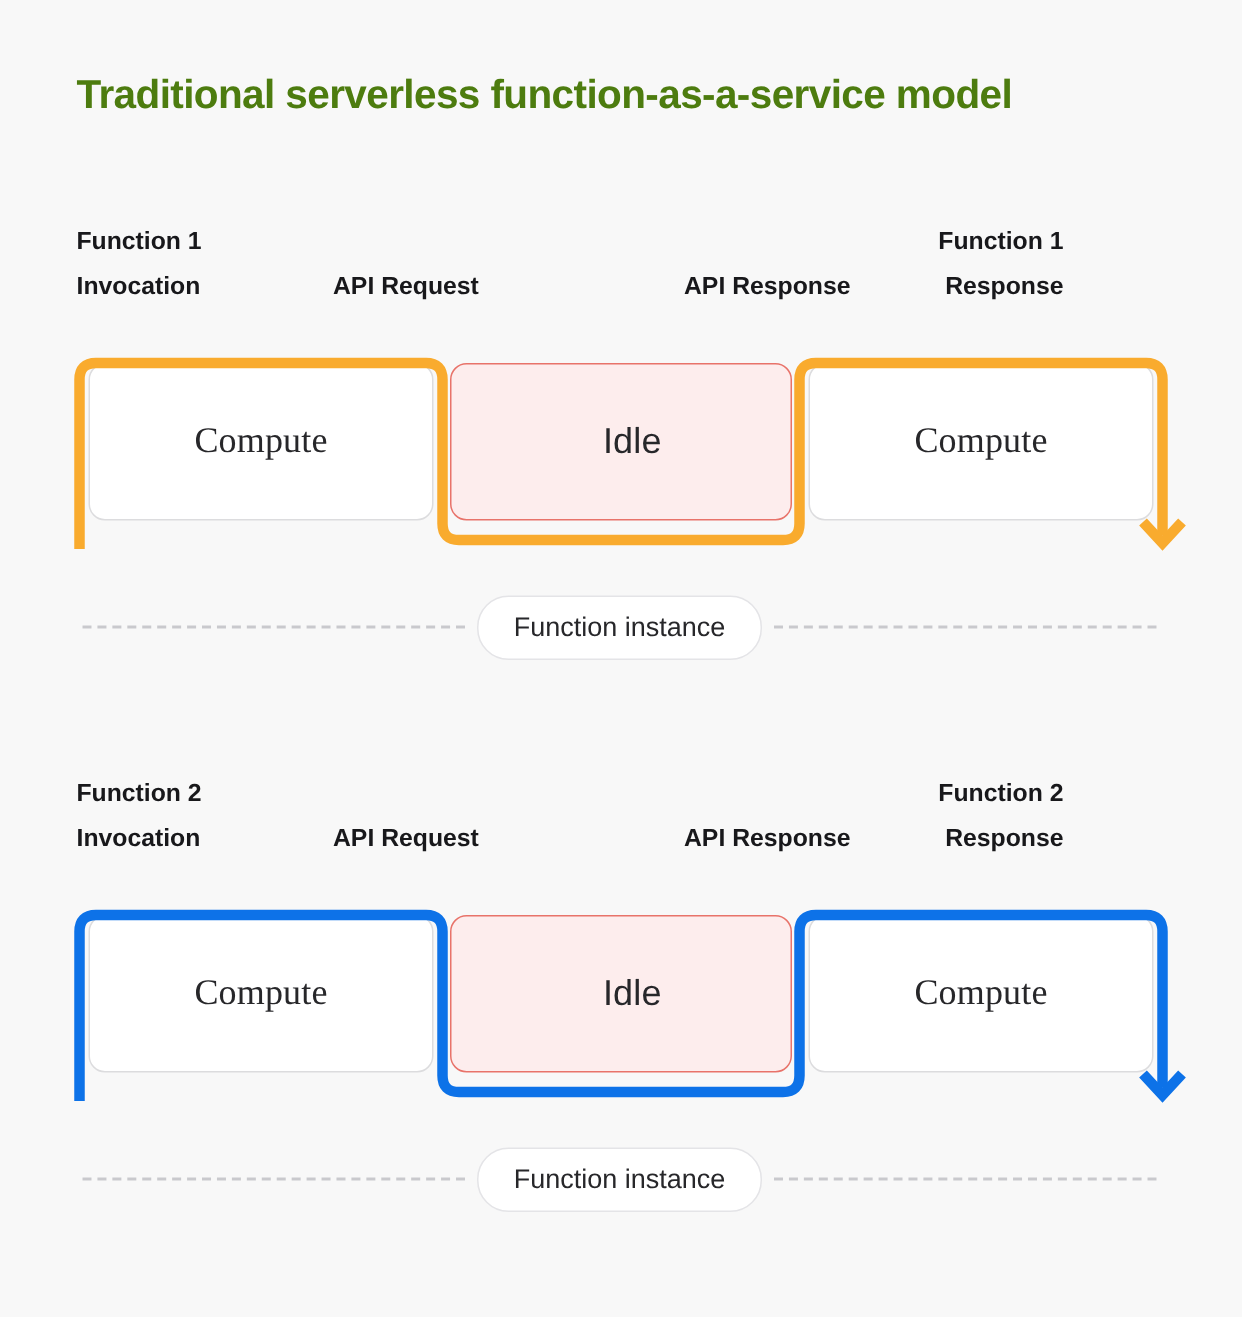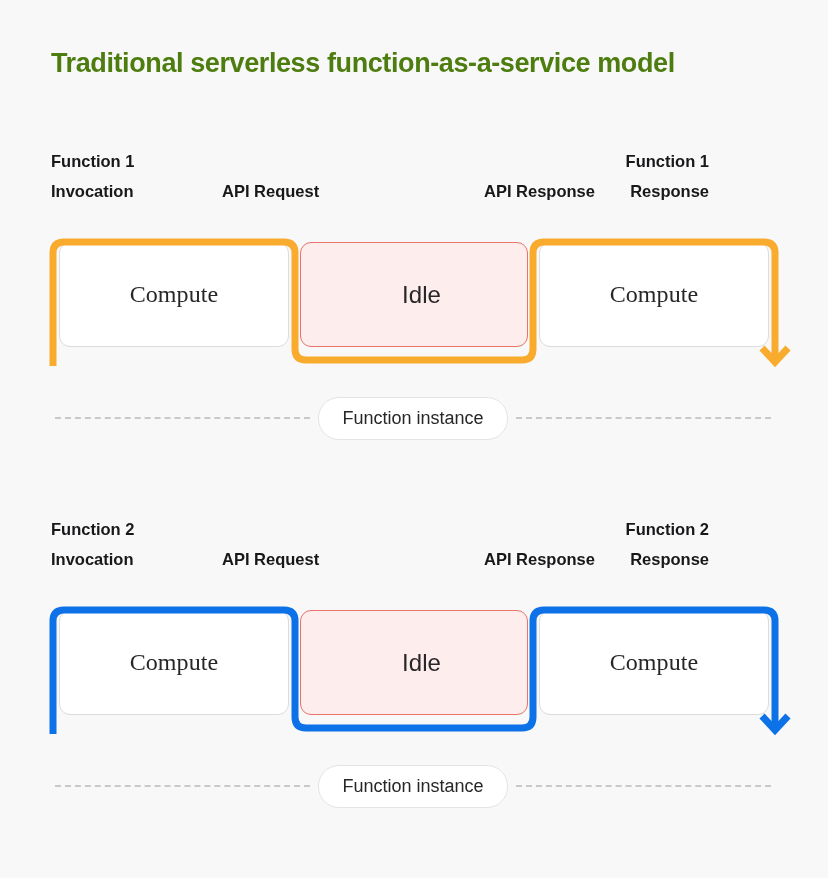--- a/index.html
+++ b/index.html
@@ -56,21 +56,21 @@
     font-size: 16.5px;
     font-weight: bold;
     color: #18181b;
     line-height: 30px;
     white-space: nowrap;
     text-align: right;
   }
   .label .l2 { display: block; }
   .label-invocation { left: 51px;  top: 16px; text-align: left; }
   .label-request    { left: 222px; top: 46px; }
-  .label-response   { left: 456px; top: 46px; margin-left: 28px; }
+  .label-response   { left: 456px; top: 46px; }
   .label-fnresp     { right: 51px; top: 16px; text-align: right; }
 
   
   .stages {
     position: absolute;
     left: 0;
     top: 112px;
     width: 828px;
     height: 120px;
   }

